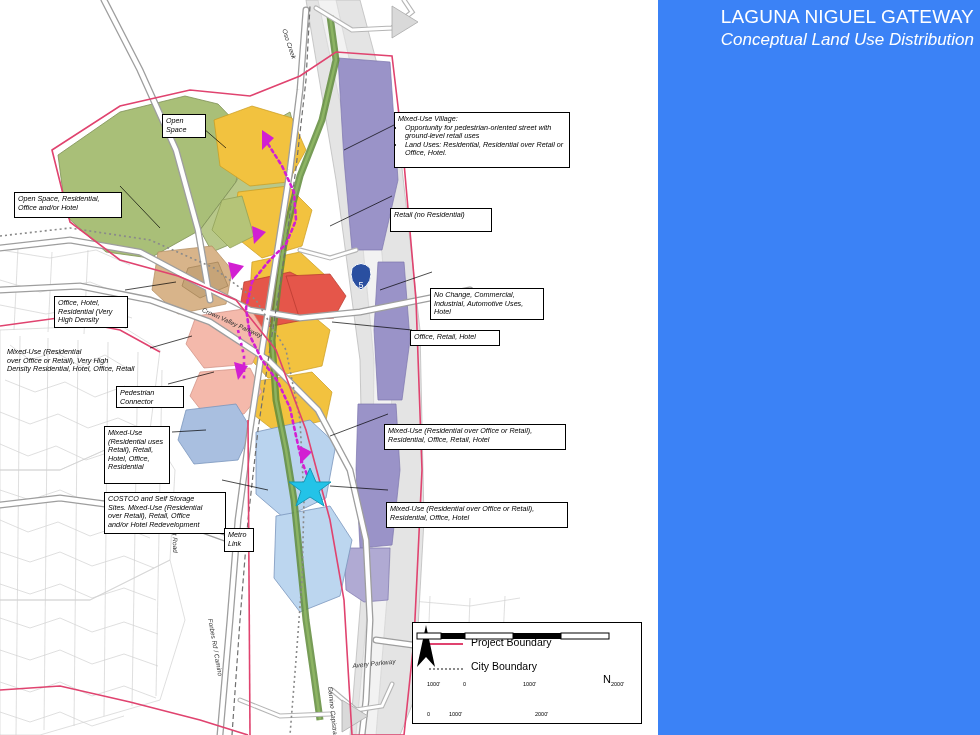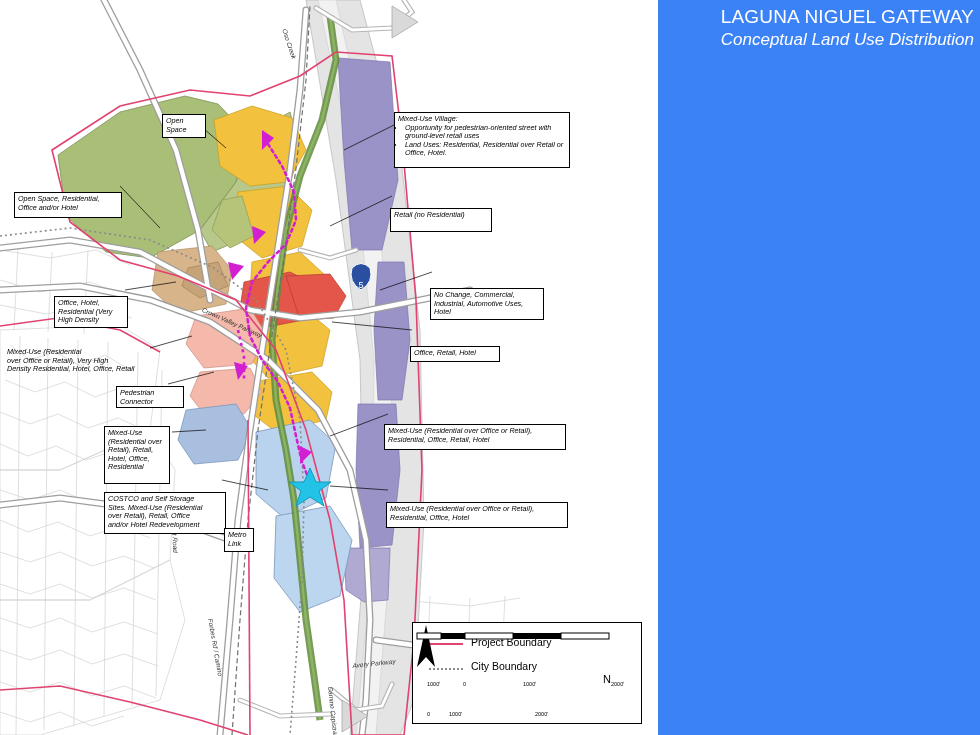--- a/index.html
+++ b/index.html
@@ -266,21 +266,21 @@
 Density Residential, Hotel, Office, Retail</span>
     </div>
 
     <div class="lbl" style="left:116px;top:362px;width:68px;height:22px;">
       <span style="white-space:pre-line;">Pedestrian
 Connector</span>
     </div>
 
     <div class="lbl" style="left:104px;top:402px;width:66px;height:58px;">
       <span style="white-space:pre-line;">Mixed-Use
-(Residential over
+(Residential uses
 Retail), Retail,
 Hotel, Office,
 Residential</span>
     </div>
 
     <div class="lbl" style="left:104px;top:468px;width:122px;height:42px;">
       <span style="white-space:pre-line;">COSTCO and Self Storage
 Sites.  Mixed-Use (Residential
 over Retail), Retail, Office
 and/or Hotel Redevelopment</span>
@@ -302,21 +302,21 @@
     <div class="lbl" style="left:390px;top:184px;width:102px;height:24px;">
       <span style="white-space:pre-line;">Retail (no Residential)</span>
     </div>
 
     <div class="lbl" style="left:430px;top:264px;width:114px;height:32px;">
       <span style="white-space:pre-line;">No Change, Commercial,
 Industrial, Automotive Uses,
 Hotel</span>
     </div>
 
-    <div class="lbl" style="left:410px;top:322px;width:90px;height:16px;">
+    <div class="lbl" style="left:410px;top:306px;width:90px;height:16px;">
       <span style="white-space:pre-line;">Office, Retail, Hotel</span>
     </div>
 
     <div class="lbl" style="left:384px;top:400px;width:182px;height:26px;">
       <span style="white-space:pre-line;">Mixed-Use (Residential over Office or Retail),
 Residential, Office, Retail, Hotel</span>
     </div>
 
     <div class="lbl" style="left:386px;top:478px;width:182px;height:26px;">
       <span style="white-space:pre-line;">Mixed-Use (Residential over Office or Retail),

